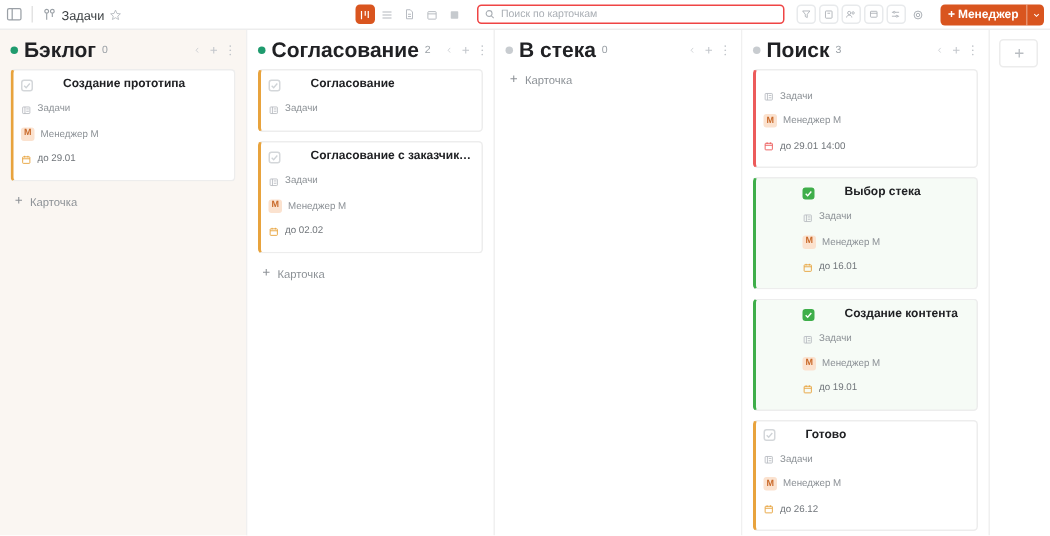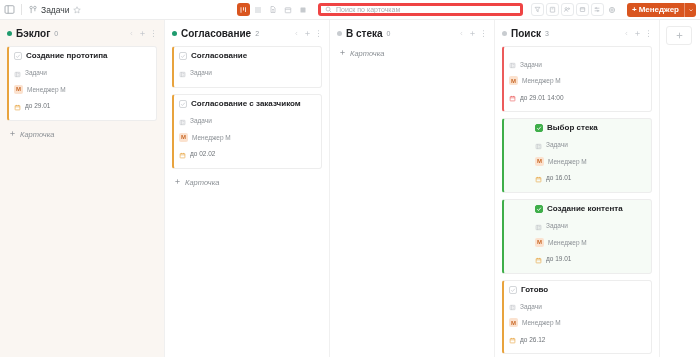--- a/index.html
+++ b/index.html
@@ -45,21 +45,21 @@
     display: flex; align-items: center; justify-content: center;
     color: #b6bac0;
   }
   .vbtn.active { background: #d9551f; color: #ffffff; }
 
   .search {
     display: flex; align-items: center;
     gap: 4px;
     height: 13px;
     width: 205px;
-    border: 3px solid #ef4444;
+    border: 1px solid #ef4444;
     border-radius: 3px;
     padding: 0 4px;
     background: #fff;
     margin: 0 4px;
   }
   .search input {
     border: none; outline: none;
     font-size: 7px;
     font-family: "Liberation Sans", sans-serif;
     color: #3c4043;
@@ -121,21 +121,21 @@
 
   .col-head {
     display: flex;
     align-items: center;
     height: 14px;
     margin-bottom: 6px;
     gap: 4px;
   }
   .dot { width: 5px; height: 5px; border-radius: 50%; flex: none; }
   .col-title {
-    font-size: 10px;
+    font-size: 14px;
     font-weight: 700;
     color: #202124;
     white-space: nowrap;
   }
   .col-count { font-size: 7px; color: #9aa0a6; }
   .col-head-spacer { flex: 1 1 auto; }
   .col-actions { display: flex; align-items: center; gap: 3px; color: #c2c6cb; }
   .ca { width: 8px; height: 10px; display: flex; align-items: center; justify-content: center; }
 
   
@@ -143,21 +143,21 @@
     background: #ffffff;
     border: 1px solid #ededed;
     border-left: 2px solid #e8a33d;
     border-radius: 3px;
     padding: 5px 6px 5px 5px;
     margin-bottom: 6px;
   }
   .card.done { background: #f6fbf6; border-left-color: #3fae4a; padding-left: 31px; }
   .card.overdue { border-left-color: #ec5b5b; }
 
-  .card-title-row { display: flex; align-items: flex-start; gap: 4px; margin-bottom: 3px; }
+  .card-title-row { display: flex; align-items: flex-end; gap: 20px; margin-bottom: 3px; }
   .cbox {
     width: 8px; height: 8px;
     border-radius: 2px;
     flex: none;
     display: flex; align-items: center; justify-content: center;
     border: 1px solid #d4d7da;
     background: #fff;
     color: #cfd3d7;
   }
   .cbox.checked { background: #3fae4a; border-color: #3fae4a; color: #fff; }
@@ -184,21 +184,20 @@
     flex: none;
   }
   .date-txt { font-size: 6.5px; color: #6f7479; white-space: nowrap; }
 
   .add-card {
     display: flex; align-items: center; gap: 4px;
     font-size: 7.5px;
     color: #8c9196;
     padding: 3px 2px;
     margin-top: 1px;
-    font-style: italic;
   }
 
   .addcol-wrap {
     flex: none;
     padding: 6px 6px 0 6px;
     background: #fff;
   }
   .addcol {
     width: 26px; height: 19px;
     border: 1px solid #ececec;

